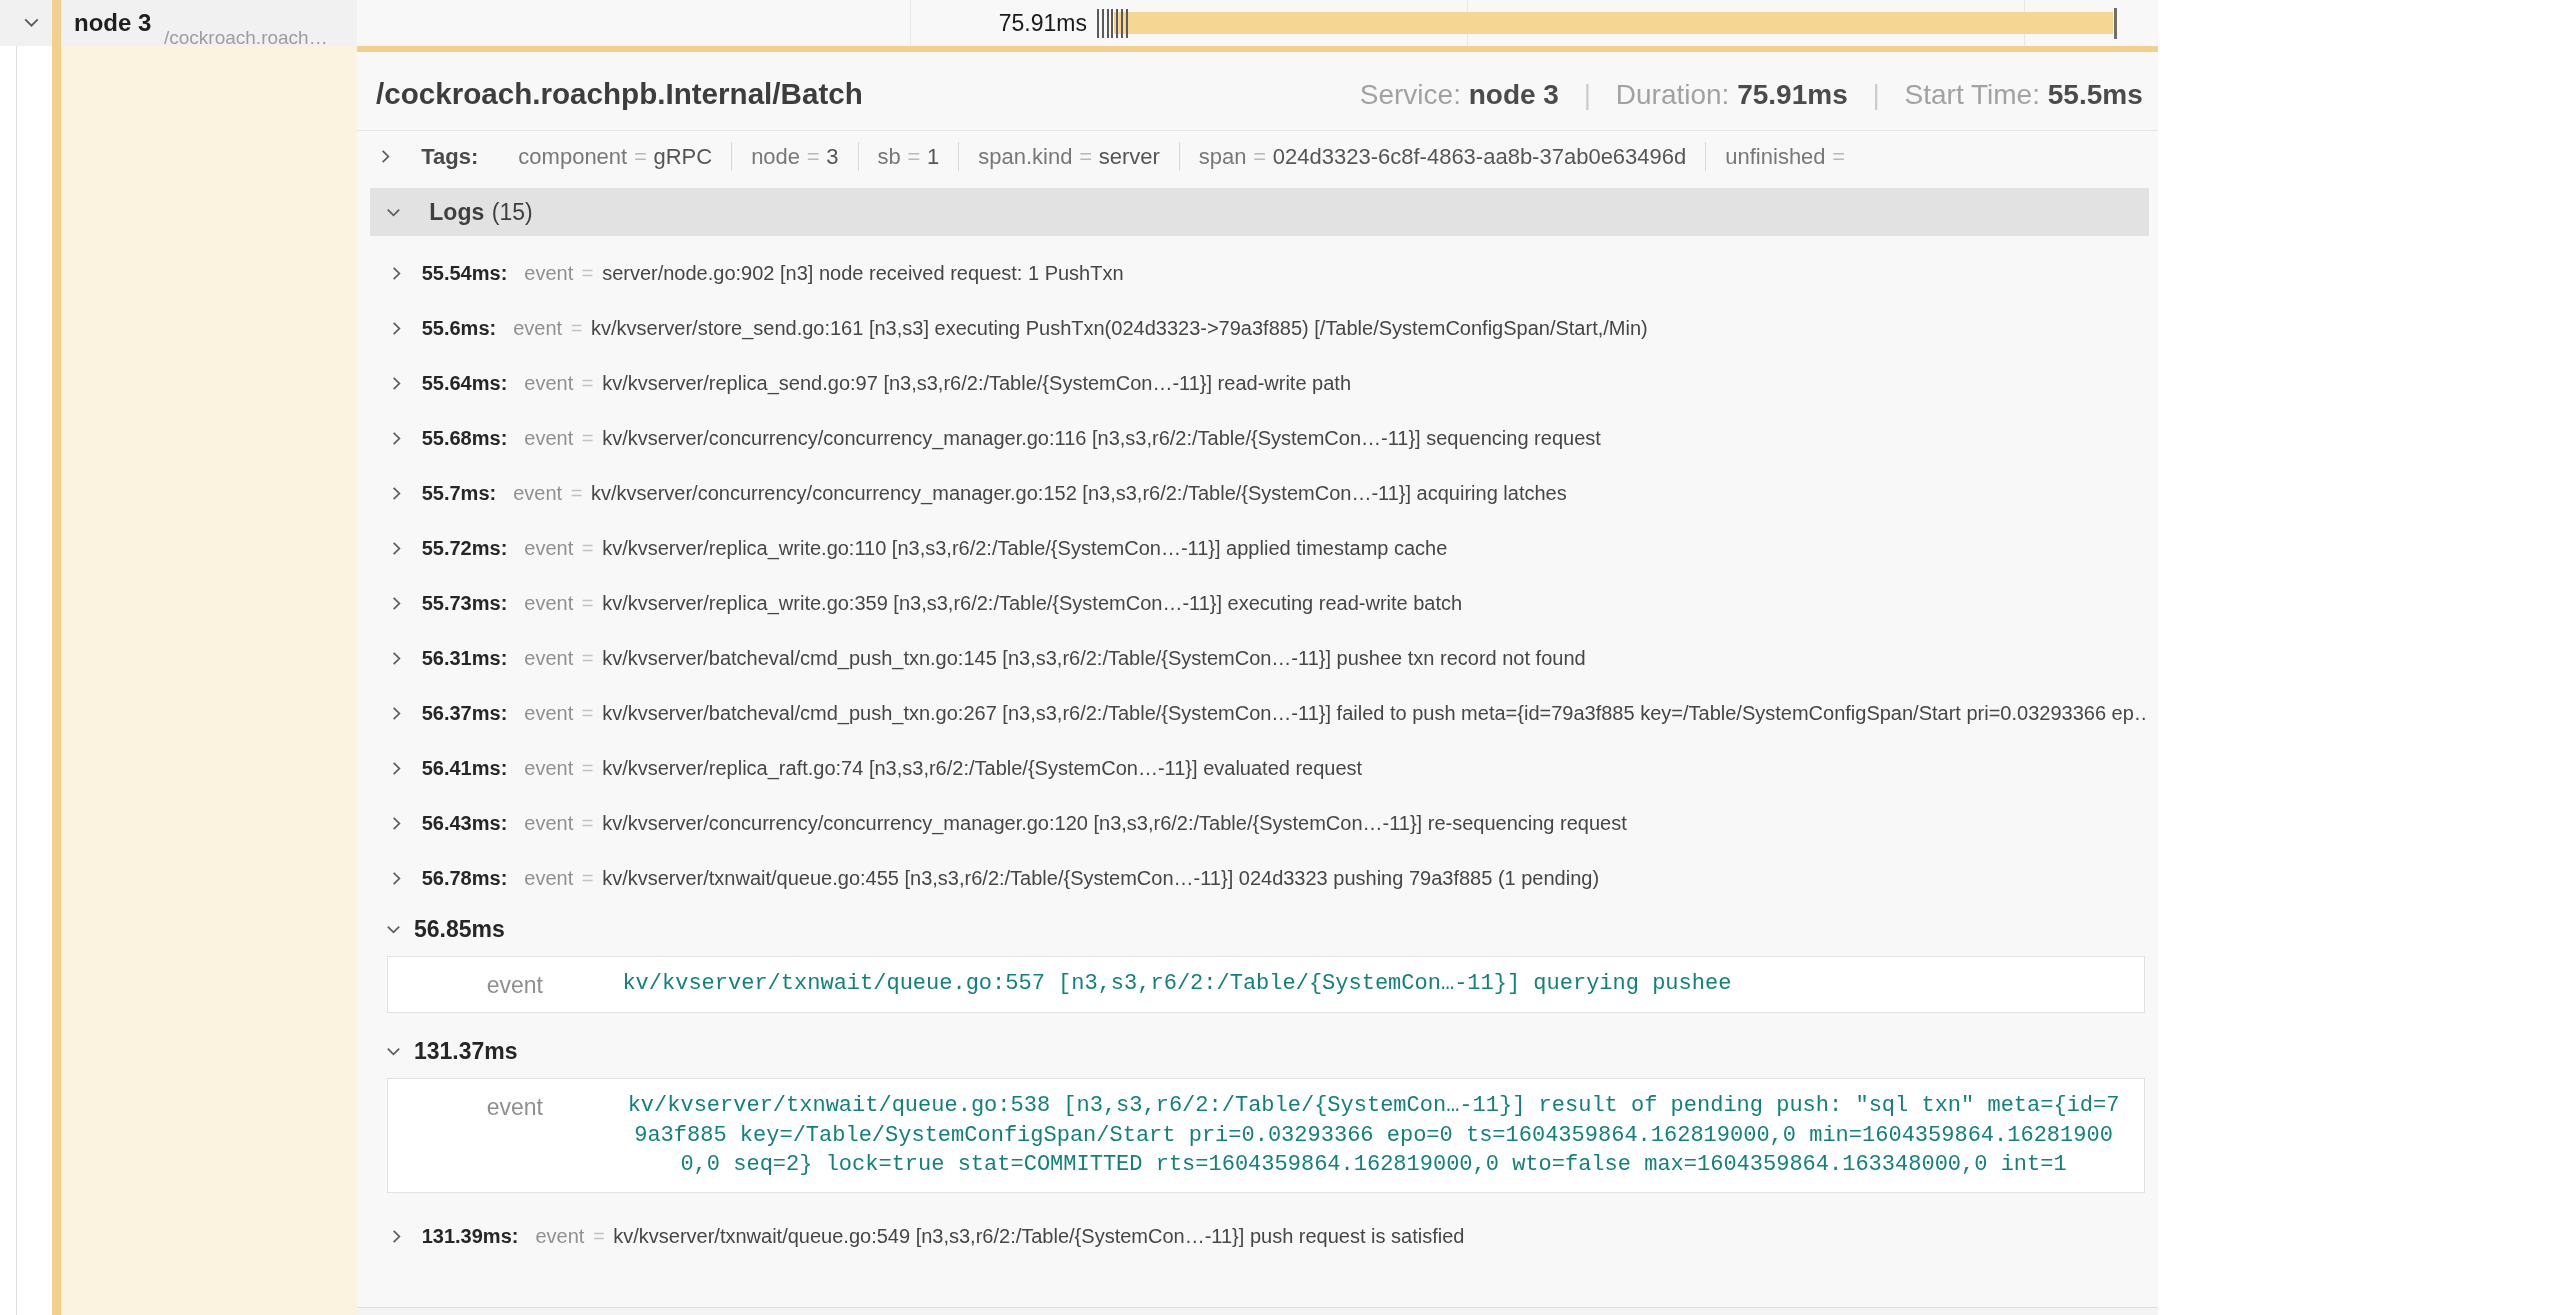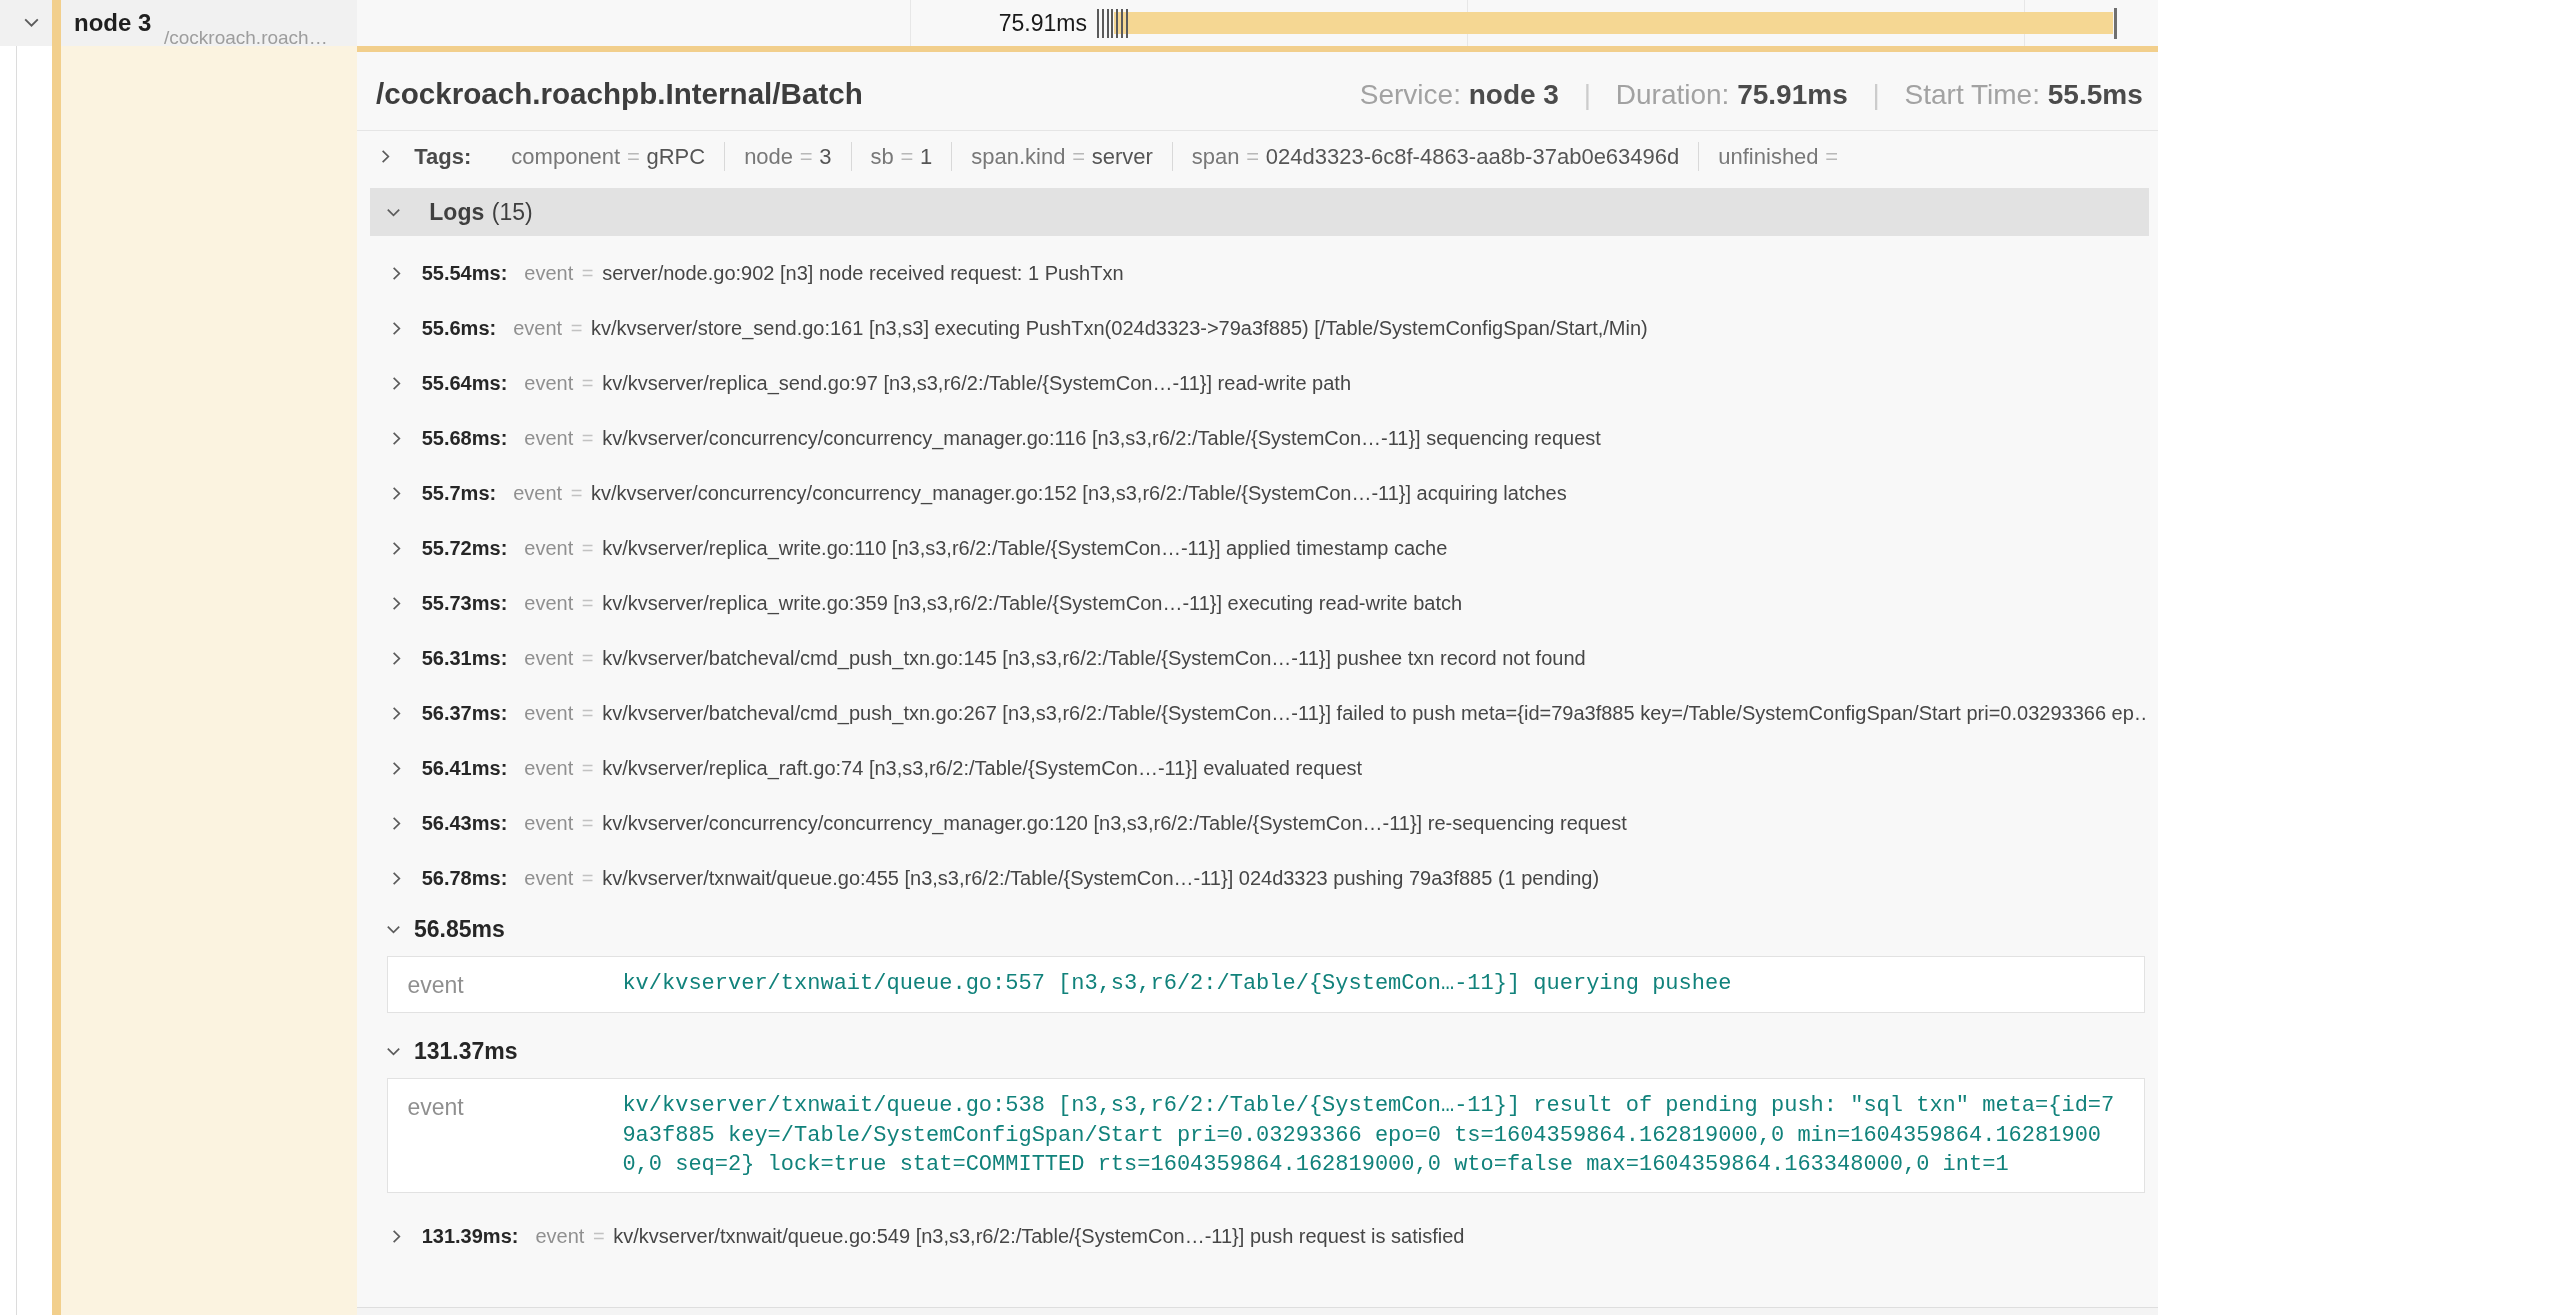--- a/index.html
+++ b/index.html
@@ -24,31 +24,31 @@
   .tb-endtick { position:absolute; left:2114px; top:7.6px; width:2.9px; height:31px; background:#707070; z-index:3; }
 
   
   .left-rail { position:absolute; left:0; top:46px; width:357px; bottom:0; background:#ffffff; }
   .rail-line { position:absolute; left:16px; top:0; bottom:0; width:1px; background:#dcdcdc; }
   .rail-strip { position:absolute; left:52px; top:0; bottom:0; width:8.6px; background:#f2cf8c; }
   .rail-cream { position:absolute; left:61px; top:0; right:0; bottom:0; background:#fbf3e0; }
 
   
   .panel { position:absolute; left:357px; top:46px; right:0; bottom:0; box-sizing:border-box;
-    background:#f8f8f8; border-top:6.7px solid #f2cf8c; overflow:hidden; }
+    background:#f8f8f8; border-top:6.7px solid #f2cf8c; overflow:hidden;text-align:center; }
   .panel-header { display:flex; justify-content:space-between; align-items:baseline;
     padding:25px 15.3px 19px 19px; border-bottom:1px solid #e5e5e5; }
   .title { font-size:29.6px; font-weight:bold; color:#3d3d3d; }
   .meta { font-size:28px; color:#a2a2a2; white-space:nowrap;margin-left:16px; }
   .meta b { color:#4b4b4b; }
   .meta .sep { color:#cccccc; margin:0 17px; }
 
   .tags-row { display:flex; align-items:center; padding:11.4px 0 11.4px 19px; font-size:22px; }
   .tags-toggle { display:flex; align-items:center; }
-  .tags-label { font-weight:bold; color:#4a4a4a; margin:0 21px 0 4px; }
+  .tags-label { font-weight:bold; color:#4a4a4a; margin:0 21px 0 11px; }
   .tag-item { display:flex; align-items:baseline; padding:0 19px; line-height:29px; }
   .tag-item + .tag-item { border-left:1px solid #d9d9d9; }
   .tag-key { color:#787878; }
   .tag-eq { color:#b8b8b8; margin:0 6.7px; }
   .tag-val { color:#555555; }
 
   .logs-block { margin:5.7px 9.5px 0 13.3px; }
   .logs-header { height:48px; background:#e2e2e2; display:flex; align-items:center; padding-left:13.3px; }
   .logs-title { font-weight:bold; font-size:23px; color:#3f3f3f; margin-left:11.4px; }
   .logs-count { font-size:23px; color:#3f3f3f; margin-left:7.6px; }

